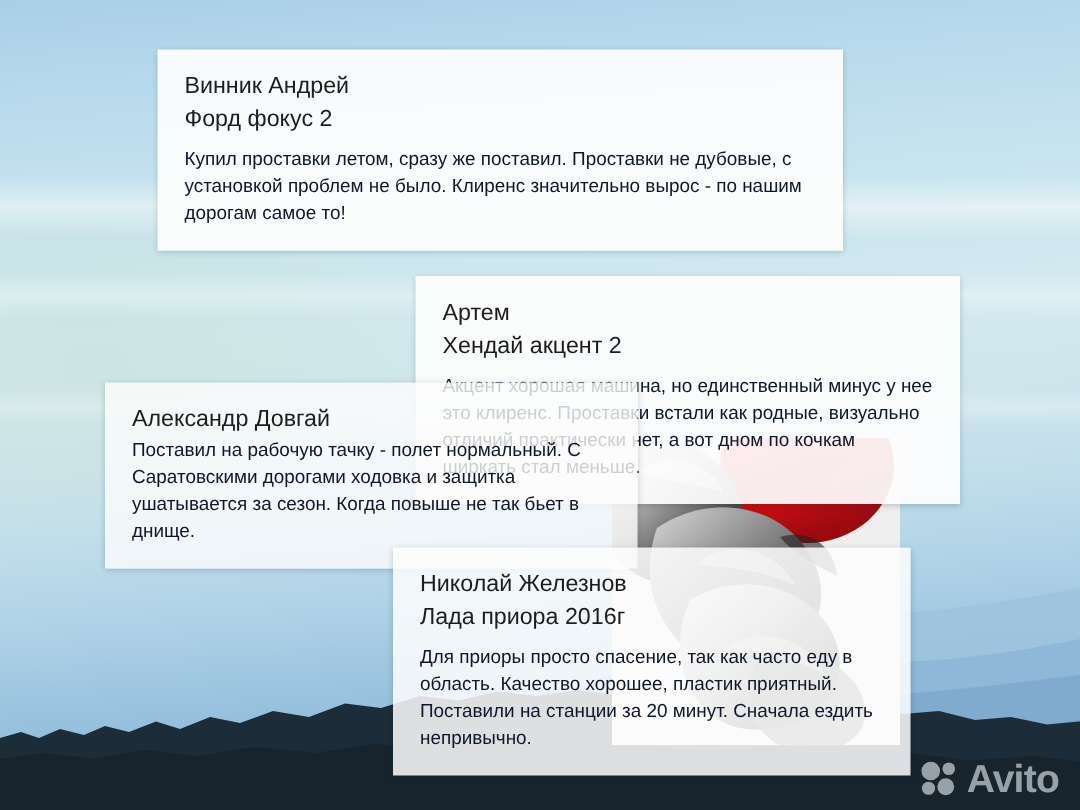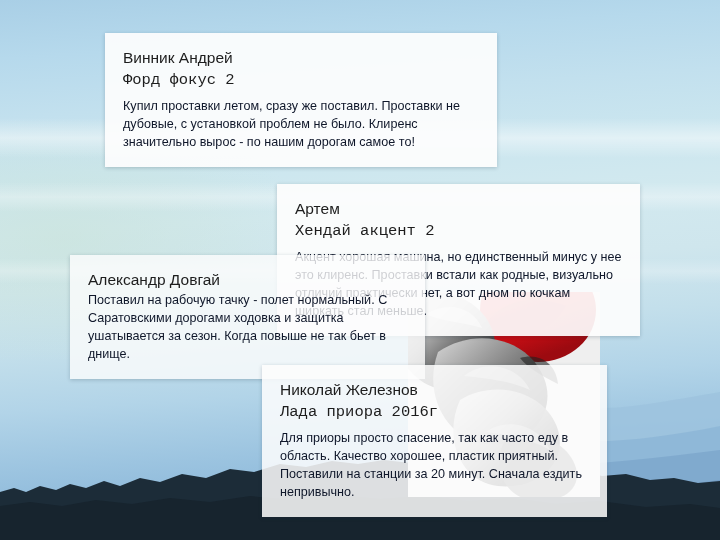--- a/index.html
+++ b/index.html
@@ -91,29 +91,28 @@
     color: #1d1d1d;
     line-height: 1.45;
     font-weight: 400;
   }
   .card .model {
     font-size: 15.5px;
     color: #1d1d1d;
     line-height: 1.45;
     margin-bottom: 5px;
     font-weight: 400;
-    font-family: Liberation Mono, monospace;
   }
   .card .body {
     font-size: 12.6px;
     color: #0f172a;
     line-height: 1.43;
   }
 
-  #card-1 { left: 105px; top: 33px;  width: 392px; }
+  #card-1 { left: 105px; top: 33px;  width: 457px; }
   #card-2 { left: 277px; top: 184px; width: 363px; }
   #card-3 { left: 70px;  top: 255px; width: 355px; background: rgba(253,253,253,0.80); }
   #card-4 { left: 262px; top: 365px; width: 345px; background: rgba(253,253,253,0.86); }
 
   
   .watermark {
     position: absolute;
     right: 14px; bottom: 8px;
     display: flex;
     align-items: center;
@@ -221,14 +220,25 @@
     <div class="name">Александр Довгай</div>
     <div class="body">Поставил на рабочую тачку - полет нормальный. С Саратовскими дорогами ходовка и защитка ушатывается за сезон. Когда повыше не так бьет в днище.</div>
   </div>
 
   <div class="card" id="card-4">
     <div class="name">Николай Железнов</div>
     <div class="model">Лада приора 2016г</div>
     <div class="body">Для приоры просто спасение, так как часто еду в область. Качество хорошее, пластик приятный. Поставили на станции за 20 минут. Сначала ездить непривычно.</div>
   </div>
 
+  <div class="watermark">
+    <span class="wm-logo">
+      <svg width="26" height="24" viewBox="0 0 26 24" xmlns="http://www.w3.org/2000/svg">
+        <circle cx="7.5" cy="7" r="6.2" fill="#e8eef2"></circle>
+        <circle cx="19.5" cy="5.5" r="4.2" fill="#e8eef2"></circle>
+        <circle cx="6" cy="18.5" r="4.4" fill="#e8eef2"></circle>
+        <circle cx="17.5" cy="17.5" r="5.6" fill="#e8eef2"></circle>
+      </svg>
+    </span>
+    <span class="wm-text">Avito</span>
+  </div>
 
 </div>
 
 </body></html>

